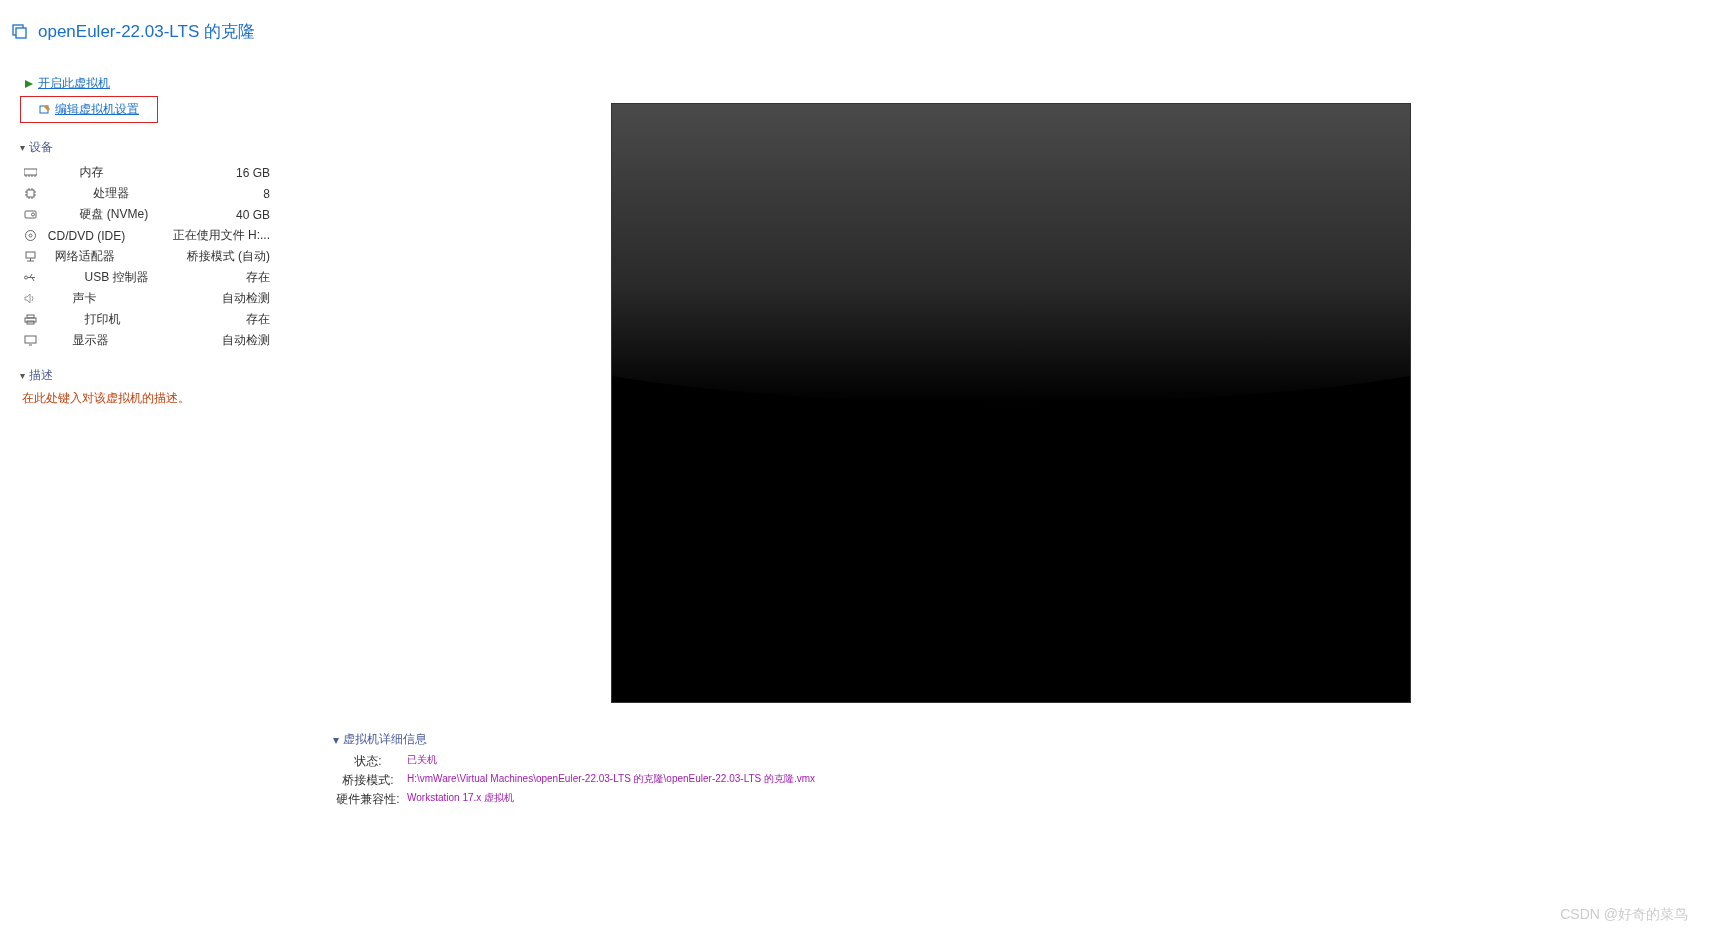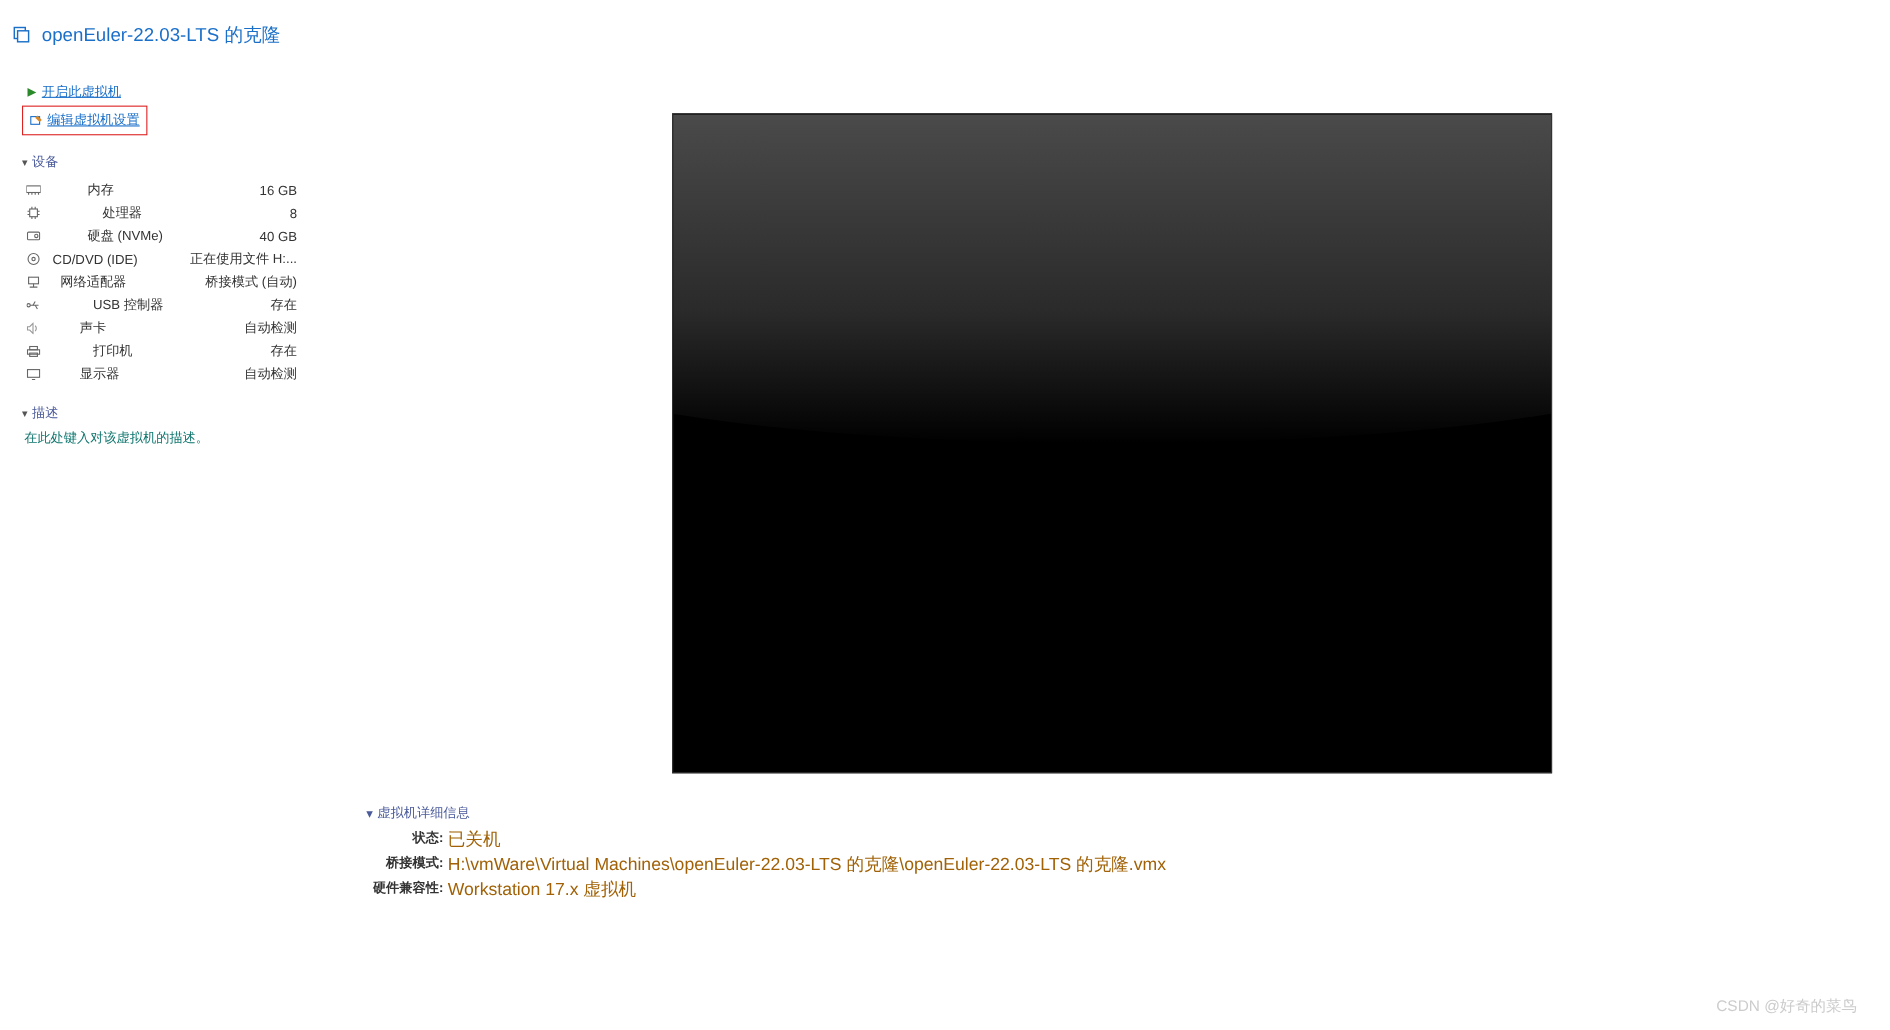--- a/index.html
+++ b/index.html
@@ -47,21 +47,21 @@
       padding: 2px 4px;
       color: #1a6fc9;
       text-decoration: underline;
       cursor: pointer;
       font-size: 12px;
     }
     .action-link-highlighted {
       border: 1px solid #d22;
       display: inline-flex;
       margin-top: 2px;
-      padding: 4px 6px;
+      padding: 4px 18px;
     }
     .section-header {
       display: flex;
       align-items: center;
       gap: 4px;
       color: #4a5a9a;
       font-size: 12px;
       margin-top: 16px;
       cursor: pointer;
     }
@@ -91,21 +91,21 @@
     .device-label {
       width: 120px;
       color: #333;
       font-size: 12px;
     }
     .device-value {
       color: #333;
       font-size: 12px;
     }
     .description-placeholder {
-      color: #0f766e;
+      color: #c2410c;
       font-size: 12px;
       margin-top: 6px;
       margin-left: 2px;
     }
     .main-area {
       flex: 1;
       display: flex;
       flex-direction: column;
       padding: 0 30px 10px 30px;
     }
@@ -144,29 +144,29 @@
     }
     .details-list {
       margin-top: 4px;
     }
     .detail-row {
       display: flex;
       padding: 1px 0;
     }
     .detail-label {
       width: 70px;
-      text-align: right;
-      font-weight: bold;
+      text-align: center;
+      font-weight: normal;
       font-size: 12px;
       color: #333;
       margin-right: 4px;
     }
     .detail-value {
-      font-size: 16px;
-      color: #a16207;
+      font-size: 10px;
+      color: #a21caf;
     }
     .watermark {
       position: absolute;
       bottom: 12px;
       right: 30px;
       color: #ccc;
       font-size: 14px;
     }
     svg { display: block; }
   </style>

